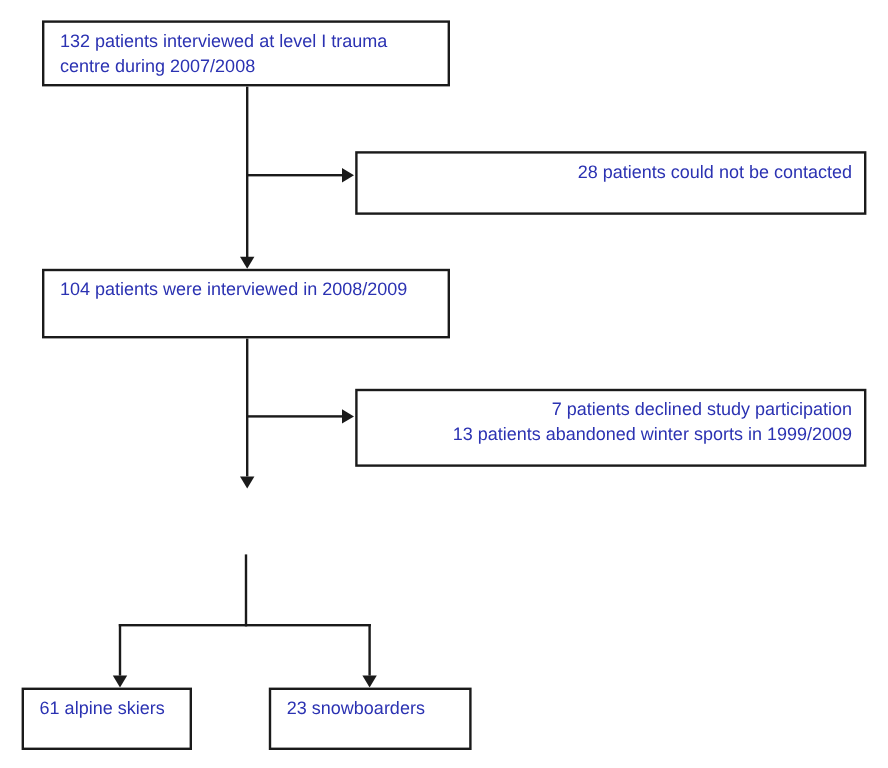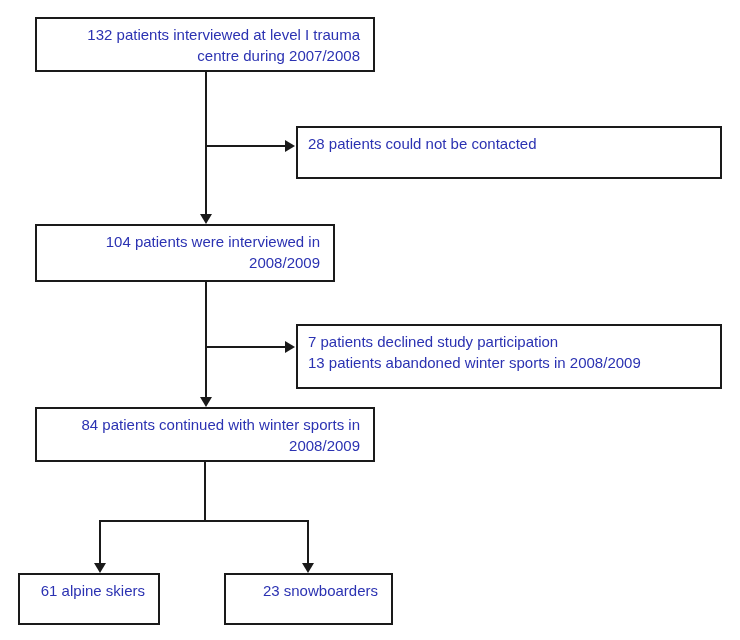--- a/index.html
+++ b/index.html
@@ -17,22 +17,22 @@
     line-height: 21px;
     color: #2b32b2;
     overflow: hidden;
   }
   .node {
     position: absolute;
     box-sizing: border-box;
     border: 2px solid #1a1a1a;
     background: #ffffff;
   }
-  .node.center { text-align: right; padding: 5px 13px 0 13px; }
-  .node.left   { text-align: left;   padding: 5px 10px 0 10px; }
+  .node.center { text-align: left; padding: 5px 13px 0 13px; }
+  .node.left   { text-align: right;   padding: 5px 10px 0 10px; }
   .line {
     position: absolute;
     background: #1a1a1a;
   }
   .arrow-down {
     position: absolute;
     width: 0; height: 0;
     border-left: 6px solid transparent;
     border-right: 6px solid transparent;
     border-top: 10px solid #1a1a1a;
@@ -72,32 +72,29 @@
   <div class="arrow-down" style="left:302px; top:563px;"></div>
 
   <div class="node center" style="left:35px; top:17px; width:340px; height:55px;">
     <span>132 patients interviewed at level I trauma centre during 2007/2008</span>
   </div>
 
   <div class="node left" style="left:296px; top:126px; width:426px; height:53px;">
     <span>28 patients could not be contacted</span>
   </div>
 
-  <div class="node center" style="left:35px; top:224px; width:300px; height:58px;">
+  <div class="node center" style="left:35px; top:224px; width:340px; height:58px;">
     <span>104 patients were interviewed in 2008/2009</span>
   </div>
 
   <div class="node left" style="left:296px; top:313px; width:426px; height:65px;margin-top:11px;">
     <div>7 patients declined study participation</div>
-    <div>13 patients abandoned winter sports in 2008/2009</div>
+    <div>13 patients abandoned winter sports in 1999/2009</div>
   </div>
 
-  <div class="node center" style="left:35px; top:407px; width:340px; height:55px;">
-    <span>84 patients continued with winter sports in 2008/2009</span>
-  </div>
 
   <div class="node center" style="left:18px; top:573px; width:142px; height:52px;">
     <span>61 alpine skiers</span>
   </div>
 
   <div class="node center" style="left:224px; top:573px; width:169px; height:52px;">
     <span>23 snowboarders</span>
   </div>
 
 </div>

